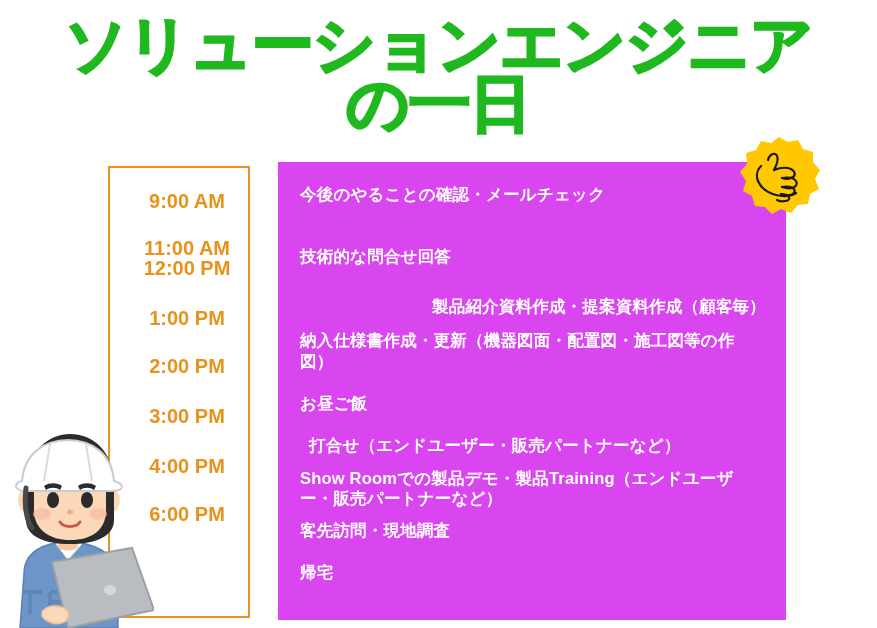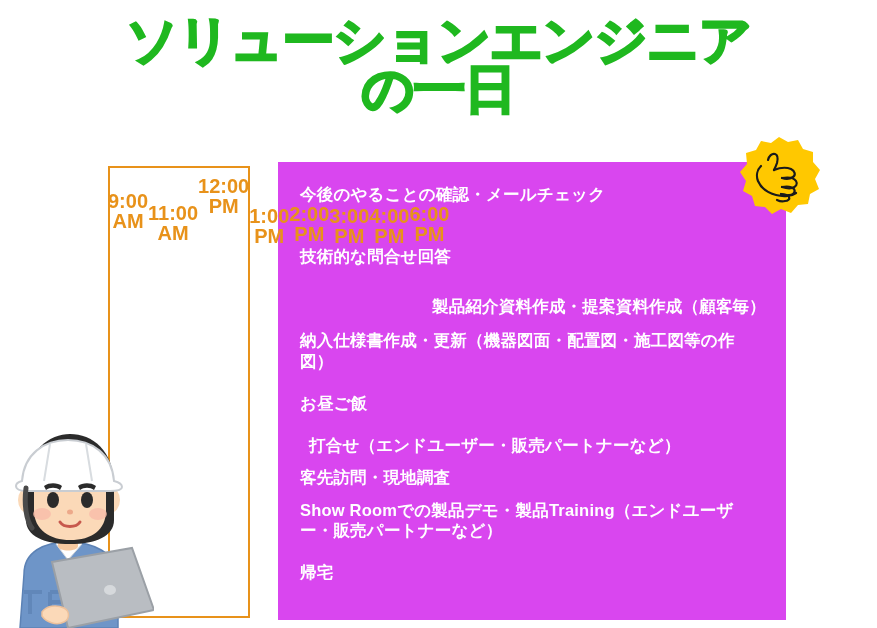--- a/index.html
+++ b/index.html
@@ -18,21 +18,21 @@
 
   
   .title-block {
     position: absolute;
     left: 0;
     top: 16px;
     width: 877px;
     text-align: center;
     color: #1FB81F;
     font-weight: 700;
-    font-size: 52px;
+    font-size: 62px;
     line-height: 0.95;
     letter-spacing: -1px;
     -webkit-text-stroke: 2.5px #1FB81F;
     white-space: nowrap;
   }
   .title-line-1 { display: block; }
   .title-line-2 { display: block; }
 
   
   .badge {
@@ -59,20 +59,21 @@
   }
   .time-list {
     position: absolute;
     left: 108px;
     top: 166px;
     width: 162px;
     height: 452px;
     box-sizing: border-box;
     padding: 10px 4px 0 0;
     display: flex;
+    flex-direction: column;
     z-index: 4;
     pointer-events: none;
   }
   .time-item {
     color: #E8921A;
     font-weight: 700;
     font-size: 20px;
     text-align: center;
     line-height: 1;
     pointer-events: auto;
@@ -162,22 +163,22 @@
   <div class="time-item t8">6:00 PM</div>
 </div>
 
 <div class="task-panel">
   <div class="task-item g0">今後のやることの確認・メールチェック</div>
   <div class="task-item g1">技術的な問合せ回答</div>
   <div class="task-item g2">製品紹介資料作成・提案資料作成（顧客毎）</div>
   <div class="task-item g3">納入仕様書作成・更新（機器図面・配置図・施工図等の作図）</div>
   <div class="task-item g4">お昼ご飯</div>
   <div class="task-item g5">打合せ（エンドユーザー・販売パートナーなど）</div>
+  <div class="task-item g6">Show Roomでの製品デモ・製品Training（エンドユーザー・販売パートナーなど）</div>
   <div class="task-item g7">客先訪問・現地調査</div>
-  <div class="task-item g6">Show Roomでの製品デモ・製品Training（エンドユーザー・販売パートナーなど）</div>
   <div class="task-item g8">帰宅</div>
 </div>
 
 <div class="worker">
   <svg viewBox="0 0 148 204" xmlns="http://www.w3.org/2000/svg">
 
     <path d="M18 150 C18 128 38 118 62 118 C86 118 110 128 112 152 L112 204 L14 204 Z" fill="#6E95C8" stroke="#5C82B5" stroke-width="1.5"></path>
 
     <path d="M50 120 L62 136 L76 120 L70 116 L62 124 L56 116 Z" fill="#FFFFFF" stroke="#D2D6DA" stroke-width="1"></path>
 

